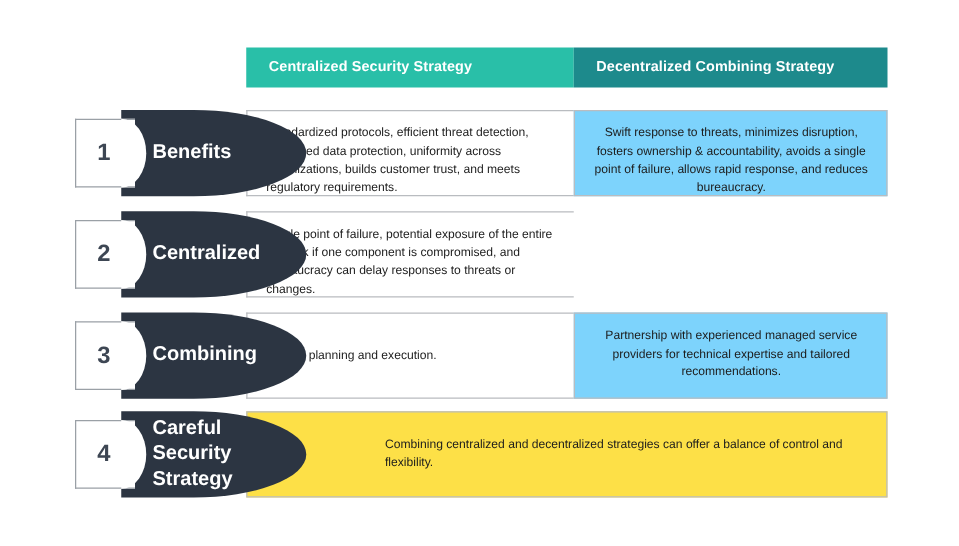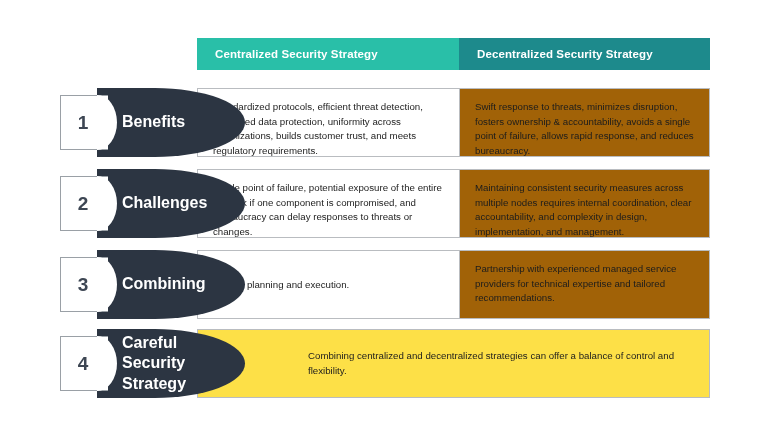--- a/index.html
+++ b/index.html
@@ -58,21 +58,21 @@
   .cell {
     height: 69px;
     border: 1px solid #b9bcc0;
     padding: 11px 14px 10px 15px;
     font-size: 9.7px;
     line-height: 1.52;
     color: #1c1c1c;
     overflow: hidden;
   }
   .cell.left  { width: 262px; background: #ffffff; border-right: none; }
-  .cell.right { width: 251px; background: #a16207; }
+  .cell.right { width: 251px; background: #7dd3fc; text-align: center; }
   .cell.full  { width: 513px; background: #fde047;
                 display: flex; align-items: center;
                 padding: 0 14px 0 110px; }
 
   
   .label-pill {
     position: absolute;
     left: 0;
     top: 0;
     width: 148px;
@@ -126,44 +126,43 @@
     z-index: 5;
   }
 </style>
 </head>
 <body>
 
 <div class="figure">
 
   <div class="header-row">
     <div class="header-cell left">Centralized Security Strategy</div>
-    <div class="header-cell right">Decentralized Security Strategy</div>
+    <div class="header-cell right">Decentralized Combining Strategy</div>
   </div>
 
   <div class="row" style="top:88px;">
     <div class="row-body">
       <div class="cell left">Standardized protocols, efficient threat detection, enhanced data protection, uniformity across organizations, builds customer trust, and meets regulatory requirements.</div>
       <div class="cell right">Swift response to threats, minimizes disruption, fosters ownership &amp; accountability, avoids a single point of failure, allows rapid response, and reduces bureaucracy.</div>
     </div>
     <div class="label-pill">
       <span>Benefits</span>
     </div>
     <div class="num-notch"></div>
     <div class="num-badge">
       <span>1</span>
     </div>
   </div>
 
   <div class="row" style="top:169px;">
     <div class="row-body">
       <div class="cell left">Single point of failure, potential exposure of the entire network if one component is compromised, and bureaucracy can delay responses to threats or changes.</div>
-      <div class="cell right">Maintaining consistent security measures across multiple nodes requires internal coordination, clear accountability, and complexity in design, implementation, and management.</div>
     </div>
     <div class="label-pill">
-      <span>Challenges</span>
+      <span>Centralized</span>
     </div>
     <div class="num-notch"></div>
     <div class="num-badge">
       <span>2</span>
     </div>
   </div>
 
   <div class="row" style="top:250px;">
     <div class="row-body">
       <div class="cell left" style="display:flex;align-items:center;">Careful planning and execution.</div>

